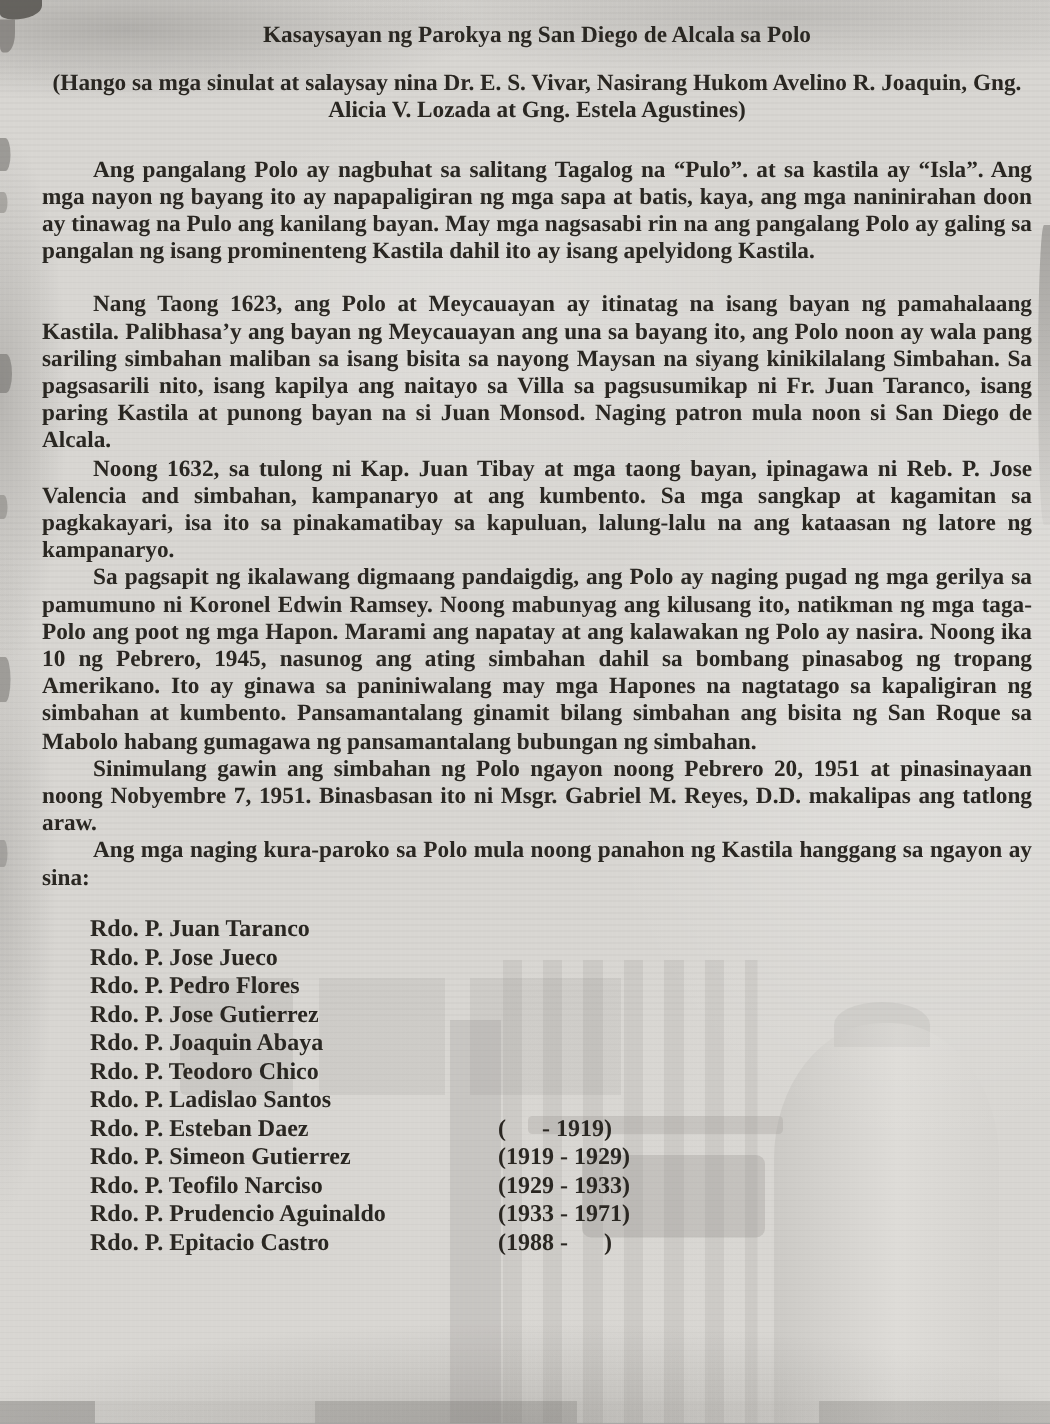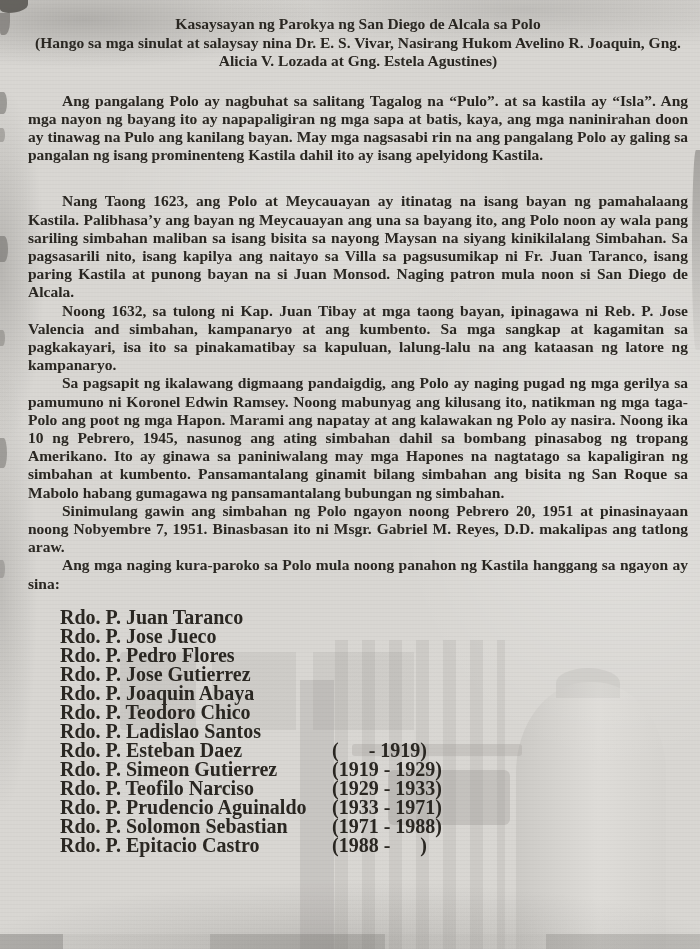--- a/index.html
+++ b/index.html
@@ -55,25 +55,25 @@
   .wm-dome-cap{left:556px;top:668px;width:64px;height:30px;background:rgba(170,168,164,.22);border-radius:50% 50% 0 0;}
   .wm-left-col{left:300px;top:680px;width:34px;height:269px;background:rgba(135,132,128,.20);}
   .bottom-band{position:absolute;left:0;bottom:0;width:700px;height:15px;
     background:
       linear-gradient(90deg, rgba(100,98,95,.45) 0 9%, rgba(160,158,154,.2) 9% 30%, rgba(110,108,104,.35) 30% 55%, rgba(170,168,164,.15) 55% 78%, rgba(115,113,109,.35) 78% 100%);
     opacity:.8;}
   
   .content{position:absolute;inset:0;padding:15px 12px 0 28px;box-sizing:border-box;font-family:Liberation Serif, serif;}
   .title-block{text-align:center;font-size:15.5px;line-height:18.5px;}
   .title{margin:0;font-size:15.5px;}
-  .subtitle{margin:0 auto;max-width:662px;}
+  .subtitle{margin:13px auto;max-width:662px;}
   .body{margin-top:21px;font-size:15.5px;line-height:18.2px;text-align:justify;}
   .para{text-indent:34px;margin:0;}
-  .para.gap-after{margin-bottom:28px;}
-  .priest-list{margin:15px 0 0 32px;font-size:20px;line-height:19px;}
+  .para.gap-after{margin-bottom:17px;}
+  .priest-list{margin:15px 0 0 32px;font-size:16px;line-height:19px;}
   .priest-row{display:flex;}
   .priest-name{width:272px;flex:0 0 272px;}
   .priest-years{white-space:pre;}
 </style>
 </head>
 <body>
 
 <div class="page">
 
   <div class="grain"></div>
@@ -150,23 +150,19 @@
         </div>
         <div class="priest-row">
           <span class="priest-name">Rdo. P. Teofilo Narciso</span>
           <span class="priest-years">(1929 - 1933)</span>
         </div>
         <div class="priest-row">
           <span class="priest-name">Rdo. P. Prudencio Aguinaldo</span>
           <span class="priest-years">(1933 - 1971)</span>
         </div>
         <div class="priest-row">
-          <span class="priest-name">Rdo. P. Solomon Sebastian</span>
-          <span class="priest-years">(1971 - 1988)</span>
-        </div>
-        <div class="priest-row">
           <span class="priest-name">Rdo. P. Epitacio Castro</span>
           <span class="priest-years">(1988 -&nbsp;&nbsp;&nbsp;&nbsp;&nbsp;&nbsp;)</span>
         </div>
       </div>
     </div>
   </div>
 </div>
 
 </body></html>

